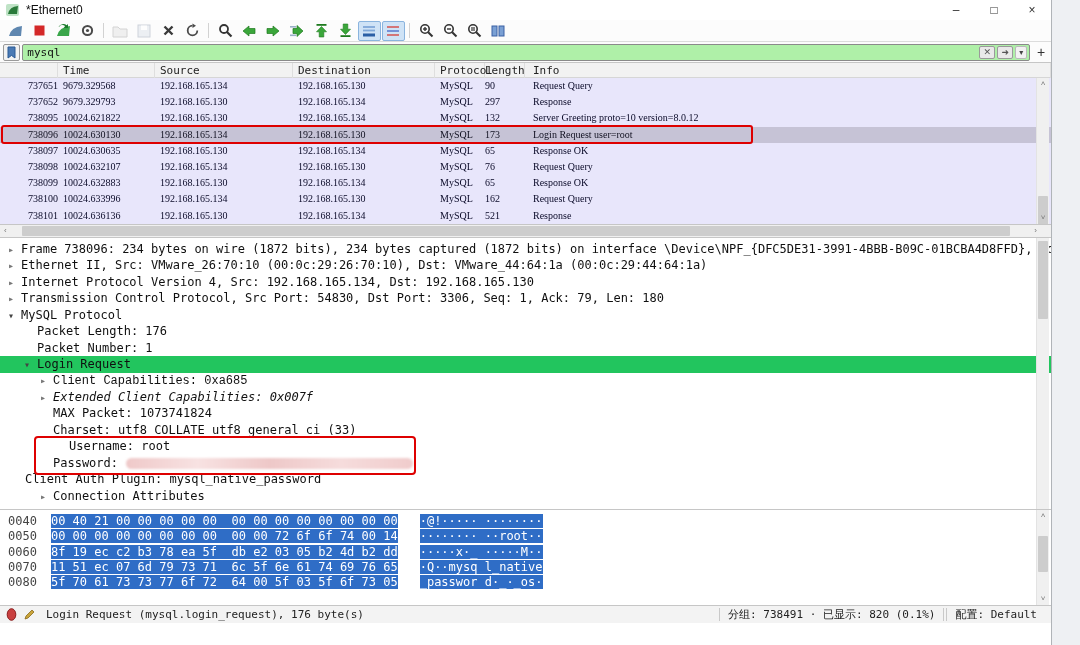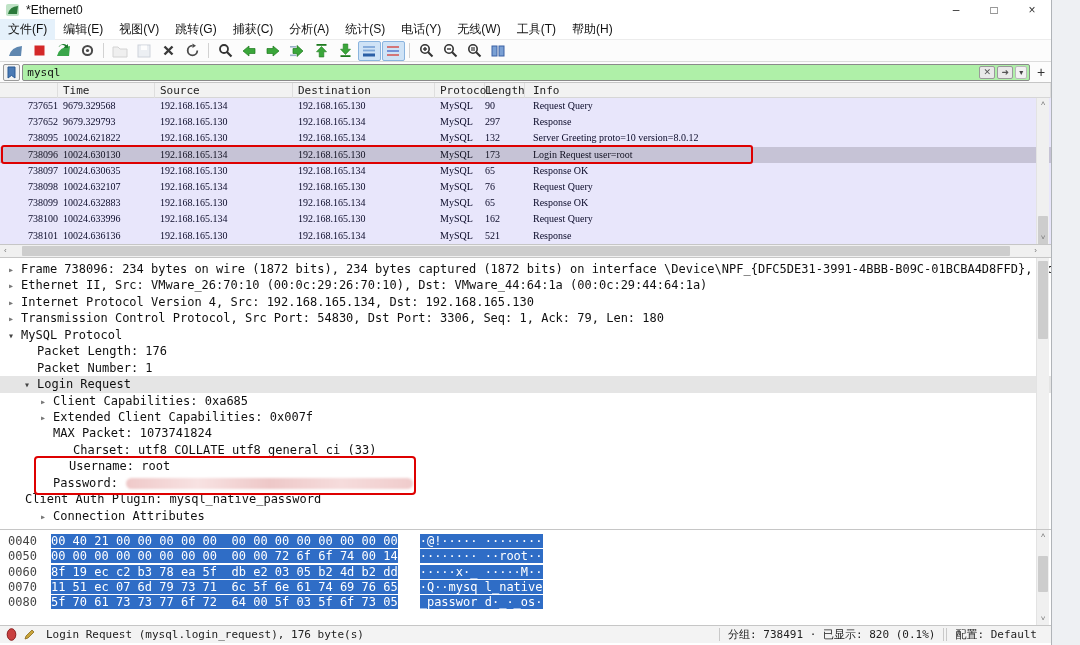--- a/index.html
+++ b/index.html
@@ -49,21 +49,21 @@
   .vs-up{top:0}.vs-dn{bottom:0}
   .vs-thumb{position:absolute;left:1px;width:10px;background:#cdcdcd;border-radius:1px}
   
   .hscroll{height:13px;background:#f0f0f0;position:relative;border-bottom:1px solid #c6c6c6;font-size:8px;color:#777}
   .hs-l{position:absolute;left:4px;top:1px}
   .hs-r{position:absolute;right:14px;top:1px}
   .hs-thumb{position:absolute;left:22px;top:1px;height:10px;width:988px;background:#cdcdcd;border-radius:1px}
   
   .dpane{height:272px;position:relative;background:#fff;border-bottom:1px solid #c6c6c6;overflow:hidden;padding-top:3px}
   .dline{height:16.45px;line-height:16.45px;font-family:"DejaVu Sans Mono",monospace;font-size:12px;color:#101010;white-space:nowrap}
-  .dline.hl{background:#e5e5e5}
+  .dline.hl{background:#22c55e}
   .exp{display:inline-block;width:13px;color:#777;font-size:10px}
   .detail-redbox{position:absolute;left:34px;top:198px;width:382px;height:39px;border:2px solid #de0000;border-radius:4px;pointer-events:none;z-index:4}
   .pw-redact{display:inline-block;width:287px;height:11px;margin-left:8px;border-radius:6px;background:linear-gradient(90deg,#efc9c9,#f8e2e2 25%,#eec8c8 50%,#f6dcdc 75%,#f0cccc);filter:blur(1.2px);vertical-align:middle}
   
   .hpane{height:96px;position:relative;background:#fff;border-bottom:1px solid #c6c6c6;padding-top:4px;overflow:hidden}
   .hrow{height:15.3px;line-height:15.3px;font-family:"DejaVu Sans Mono",monospace;font-size:12px;color:#111;white-space:pre}
   .hoff{display:inline-block;margin-left:8px;color:#444}
   .hcol{margin-left:14px;white-space:pre}
   .acol{margin-left:22px;white-space:pre}
   .sel{background:#2f6dc6;color:#fff}
@@ -89,33 +89,20 @@
         </svg>
     </span>
     <span>*Ethernet0</span>
     <span class="win-btns">
       <button class="win-btn">–</button>
       <button class="win-btn">□</button>
       <button class="win-btn">×</button>
     </span>
   </div>
 
-  <div class="menubar" id="menubar">
-      <span class="menu-item active">文件(F)</span>
-      <span class="menu-item">编辑(E)</span>
-      <span class="menu-item">视图(V)</span>
-      <span class="menu-item">跳转(G)</span>
-      <span class="menu-item">捕获(C)</span>
-      <span class="menu-item">分析(A)</span>
-      <span class="menu-item">统计(S)</span>
-      <span class="menu-item">电话(Y)</span>
-      <span class="menu-item">无线(W)</span>
-      <span class="menu-item">工具(T)</span>
-      <span class="menu-item">帮助(H)</span>
-    </div>
 
   <div class="toolbar" id="toolbar">
       <button class="tb">
         <span class="ic">
           <svg width="17" height="16" viewBox="0 0 17 16">
             <path d="M2 13 Q4 4 15 3 L14 13 Z" fill="#5f87b0"></path>
           </svg>
         </span>
       </button>
       <button class="tb">
@@ -403,24 +390,24 @@
   <div class="dpane">
     <div id="detail-lines">
         <div class="dline" style="padding-left: 8px;"><span class="exp">▸</span><span>Frame 738096: 234 bytes on wire (1872 bits), 234 bytes captured (1872 bits) on interface \Device\NPF_{DFC5DE31-3991-4BBB-B09C-01BCBA4D8FFD}, id 0</span></div>
         <div class="dline" style="padding-left: 8px;"><span class="exp">▸</span><span>Ethernet II, Src: VMware_26:70:10 (00:0c:29:26:70:10), Dst: VMware_44:64:1a (00:0c:29:44:64:1a)</span></div>
         <div class="dline" style="padding-left: 8px;"><span class="exp">▸</span><span>Internet Protocol Version 4, Src: 192.168.165.134, Dst: 192.168.165.130</span></div>
         <div class="dline" style="padding-left: 8px;"><span class="exp">▸</span><span>Transmission Control Protocol, Src Port: 54830, Dst Port: 3306, Seq: 1, Ack: 79, Len: 180</span></div>
         <div class="dline" style="padding-left: 8px;"><span class="exp" style="color: rgb(68, 68, 68);">▾</span><span>MySQL Protocol</span></div>
         <div class="dline" style="padding-left: 37px;"><span>Packet Length: 176</span></div>
         <div class="dline" style="padding-left: 37px;"><span>Packet Number: 1</span></div>
         <div class="dline hl" style="padding-left: 24px;"><span class="exp" style="color: rgb(68, 68, 68);">▾</span><span>Login Request</span></div>
-        <div class="dline" style="padding-left: 40px;"><span class="exp">▸</span><span>Client Capabilities: 0xa685</span></div>
-        <div class="dline" style="padding-left: 40px;"><span class="exp">▸</span><span>Extended Client Capabilities: 0x007f</span></div>
+        <div class="dline" style="padding-left: 40px; font-family: Liberation Mono, monospace;"><span class="exp">▸</span><span>Client Capabilities: 0xa685</span></div>
+        <div class="dline" style="padding-left: 40px; font-style: italic;"><span class="exp">▸</span><span>Extended Client Capabilities: 0x007f</span></div>
         <div class="dline" style="padding-left: 53px;"><span>MAX Packet: 1073741824</span></div>
-        <div class="dline" style="padding-left: 73px;"><span>Charset: utf8 COLLATE utf8_general_ci (33)</span></div>
+        <div class="dline" style="padding-left: 53px;"><span>Charset: utf8 COLLATE utf8_general_ci (33)</span></div>
         <div class="dline" style="padding-left: 53px; margin-left: 16px;"><span>Username: root</span></div>
         <div class="dline" style="padding-left: 53px;"><span>Password:</span><span class="pw-redact"></span></div>
         <div class="dline" style="padding-left: 25px;"><span>Client Auth Plugin: mysql_native_password</span></div>
         <div class="dline" style="padding-left: 40px;"><span class="exp">▸</span><span>Connection Attributes</span></div>
       </div>
     <div class="detail-redbox"></div>
     <div class="vscroll" style="top:0">
       <span class="vs-thumb" style="top:3px;height:78px"></span>
     </div>
   </div>

